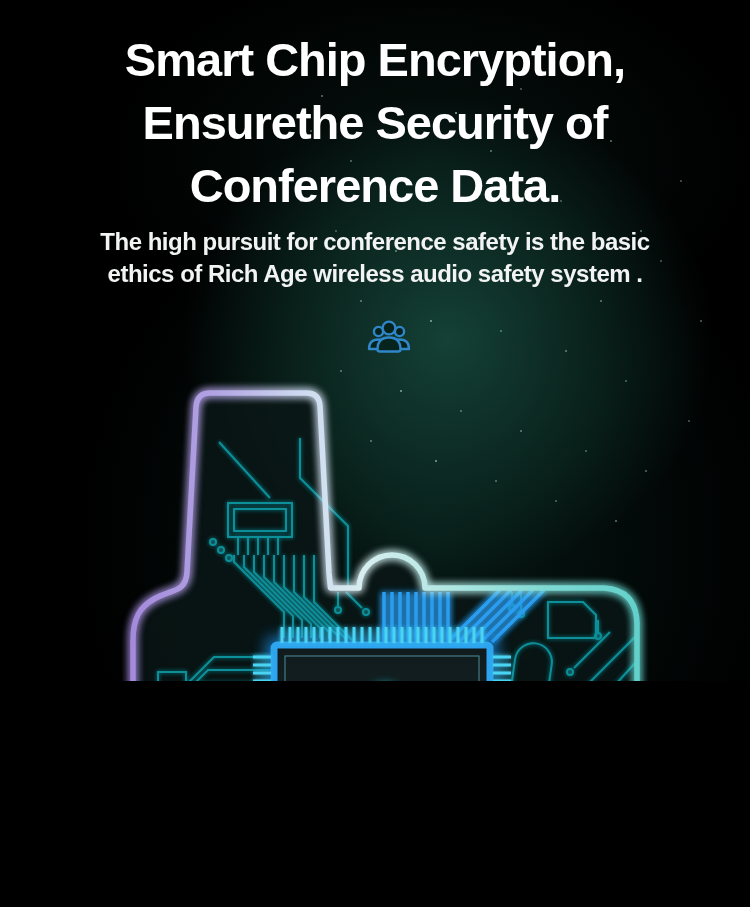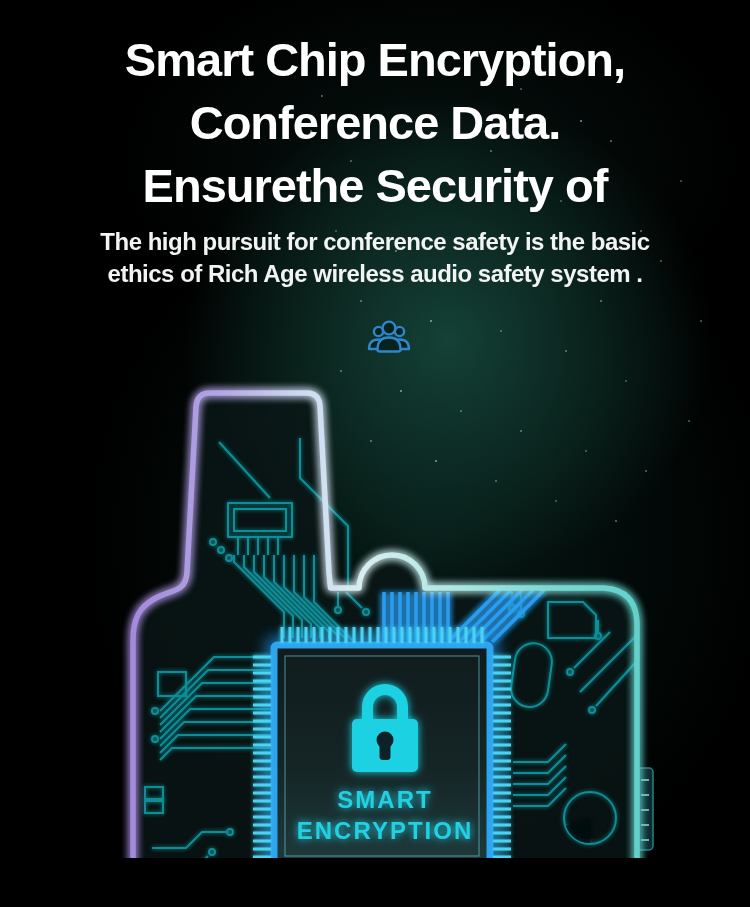--- a/index.html
+++ b/index.html
@@ -1,17 +1,17 @@
 <!DOCTYPE html>
 <html><head>
 <meta charset="utf-8">
 <style>
   html,body{margin:0;padding:0;background:#000;}
   .page{
-    position:relative;width:750px;height:858px;overflow:hidden;
+    position:relative;width:750px;height:681px;overflow:hidden;
     background-color:#000;
     background-image:
       radial-gradient(340px 310px at 448px 340px, rgba(34,108,90,.55), rgba(20,70,58,.28) 55%, rgba(0,0,0,0) 78%),
       radial-gradient(480px 520px at 430px 540px, rgba(18,70,60,.35), rgba(0,0,0,0) 72%),
       radial-gradient(420px 260px at 430px 160px, rgba(16,52,44,.35), rgba(0,0,0,0) 75%);
     font-family:"Liberation Sans", sans-serif;
   }
   .speck{
     position:absolute;left:0;top:0;width:2px;height:2px;border-radius:50%;background:transparent;
     box-shadow:
@@ -51,22 +51,22 @@
 </style>
 </head>
 <body>
 
 <div class="page">
   <div class="speck"></div>
 
   <header class="hero">
     <h1 class="title">
       <span>Smart Chip Encryption,</span>
+      <span>Ensurethe Security of</span>
       <span>Conference Data.</span>
-      <span>Ensurethe Security of</span>
     </h1>
     <p class="subtitle">
       <span>The high pursuit for conference safety is the basic</span>
       <span>ethics of Rich Age wireless audio safety system .</span>
     </p>
   </header>
 
   <div class="usericon">
     <svg width="44" height="38" viewBox="0 0 44 38">
       <g fill="#06231e" stroke="#2f86c8" stroke-width="2.4" stroke-linejoin="round">

